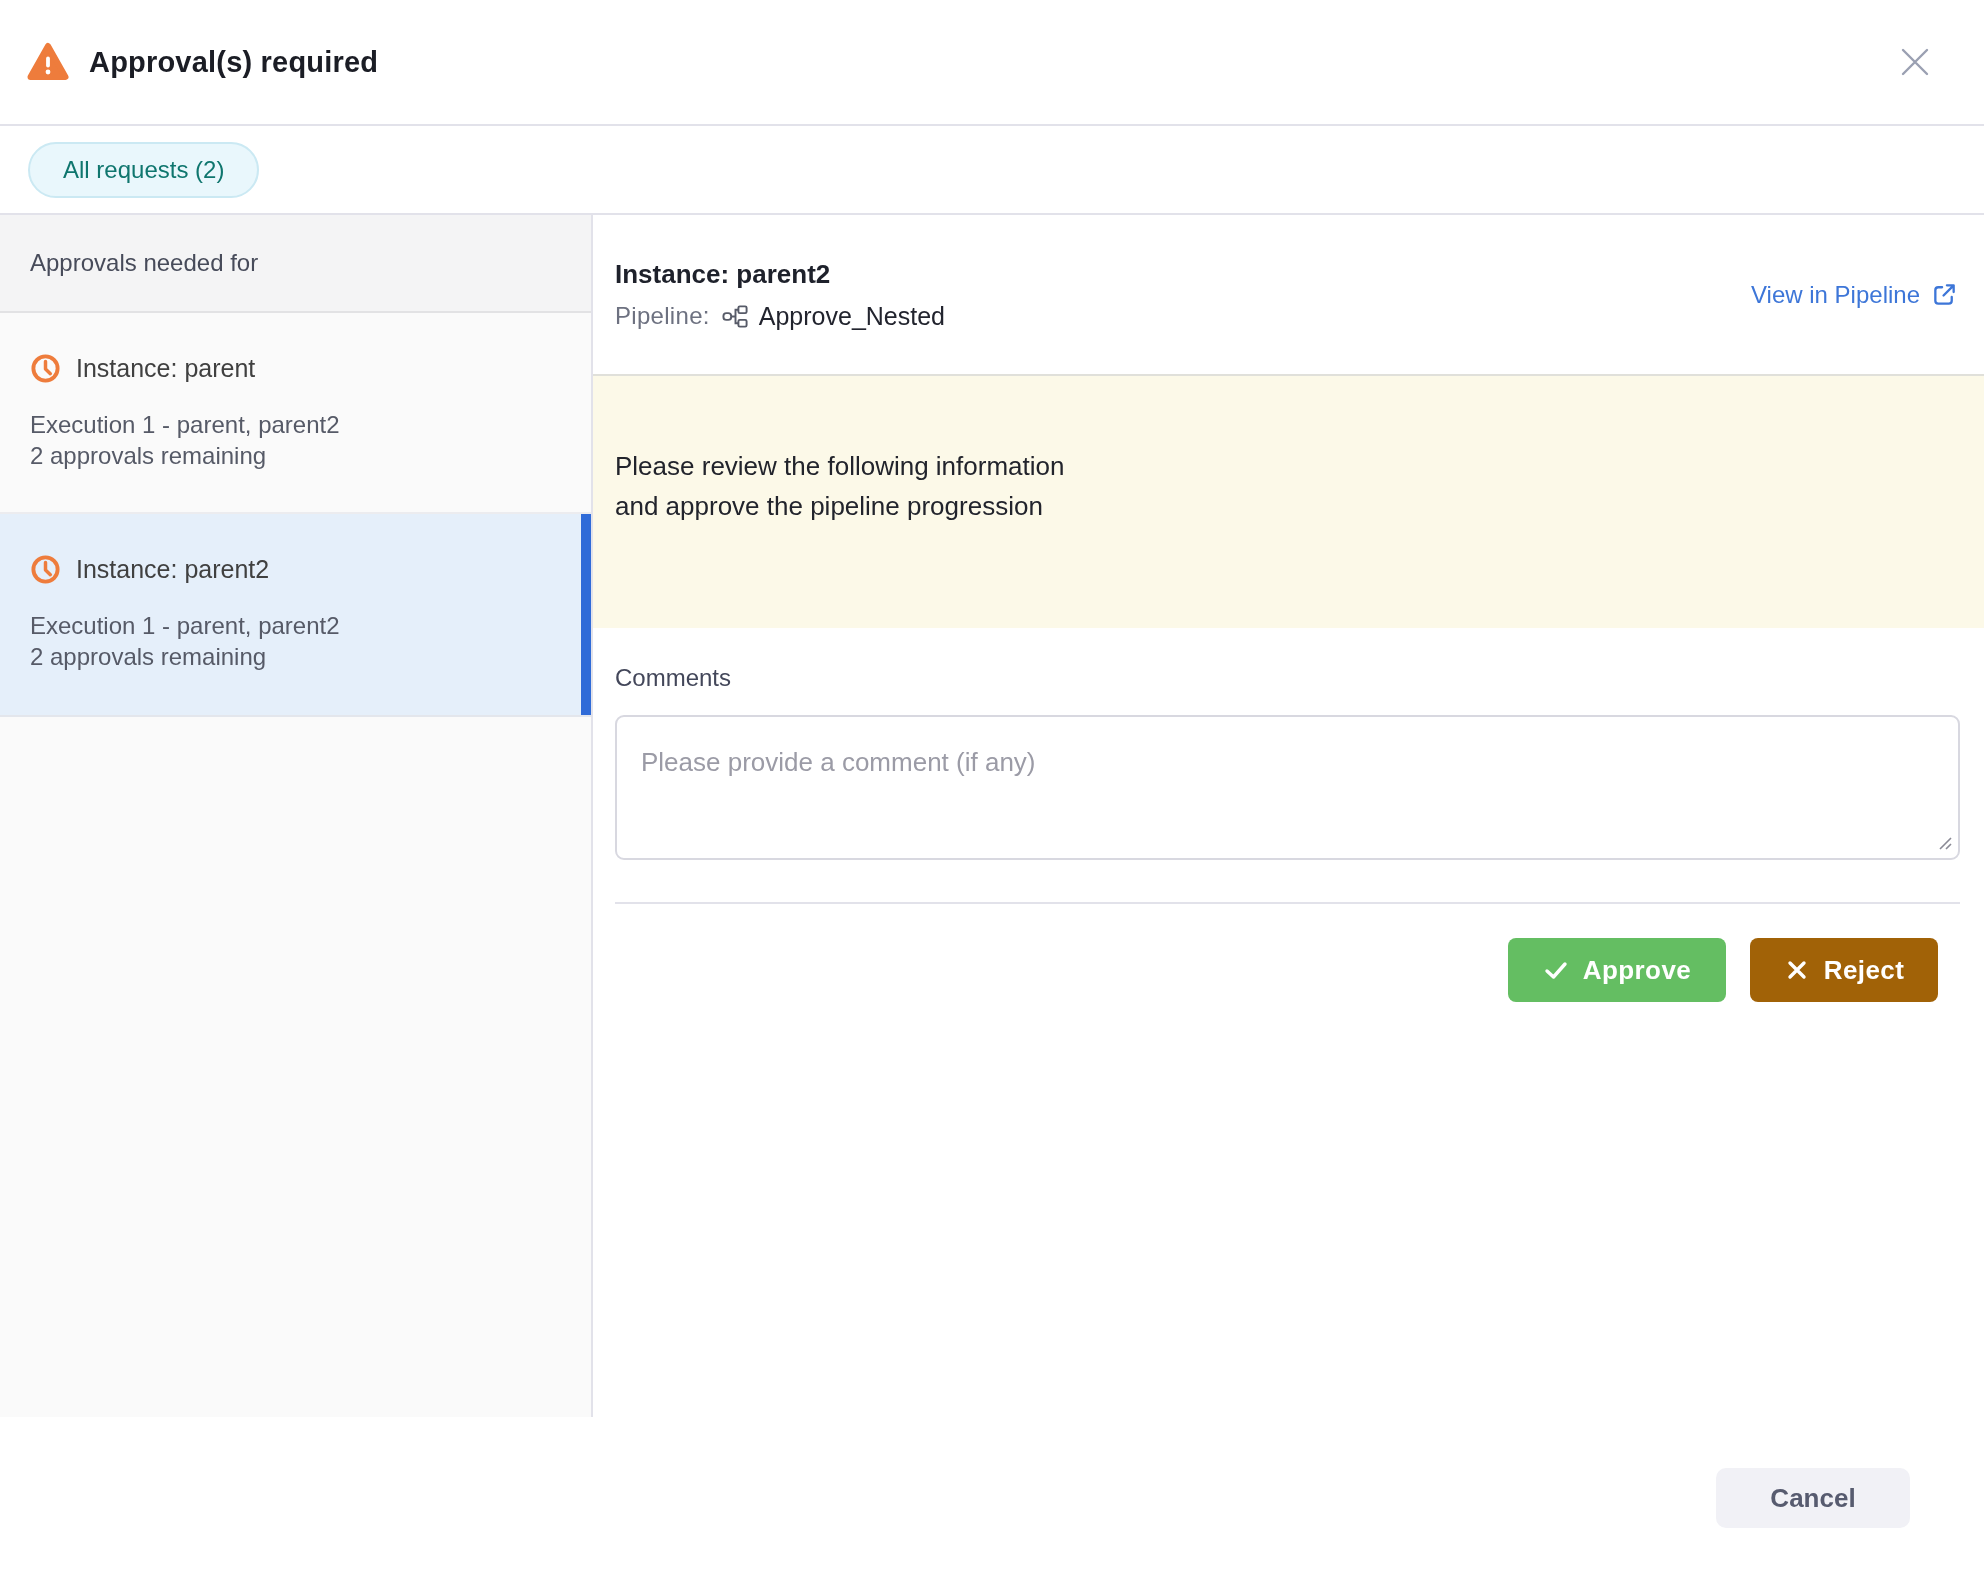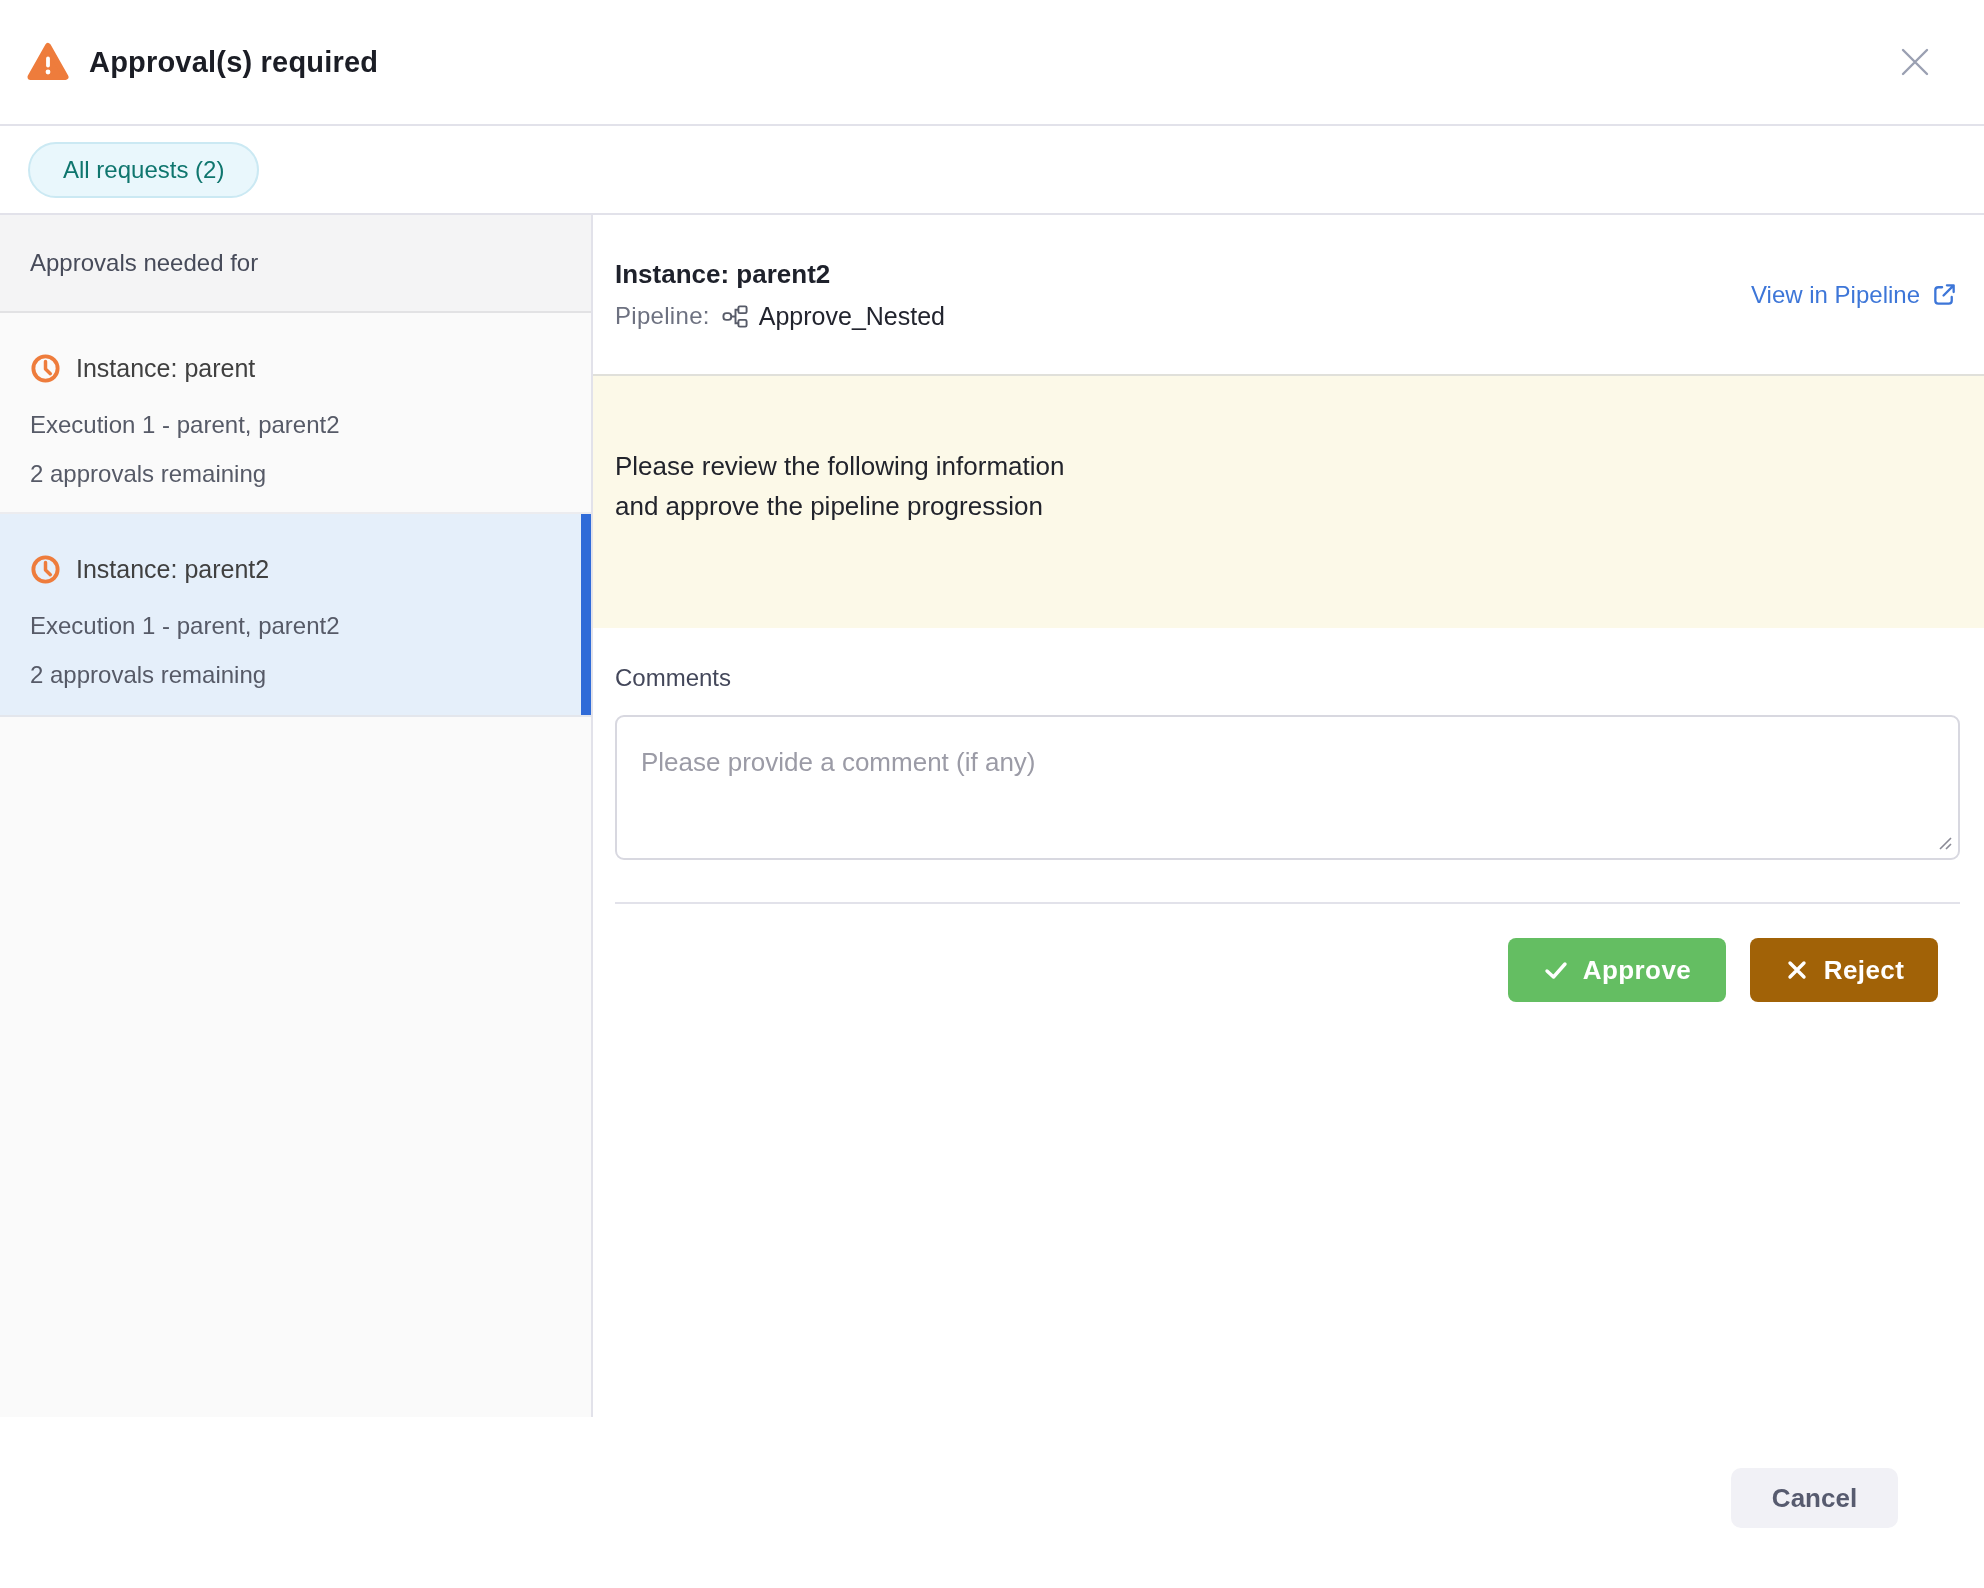--- a/index.html
+++ b/index.html
@@ -77,21 +77,21 @@
     border-bottom: 2px solid #e3e6ec;
   }
   .approval-item.selected .sel-bar {
     position: absolute; top: 0; bottom: 0; right: 0; width: 10px;
     background: #2f6bd8;
   }
   .item-title-row { display: flex; align-items: center; gap: 15px; }
   .clock-icon { width: 31px; height: 31px; flex: 0 0 31px; }
   .item-title { font-size: 25px; color: #404040; }
   .item-sub { font-size: 24px; color: #565a67; margin-top: 27px; }
-  .item-sub + .item-sub { margin-top: 21px; }
+  .item-sub + .item-sub { margin-top: 3px; }
 
   
   .main { flex: 1 1 auto; display: flex; flex-direction: column; background: #fff; }
   .main-header {
     height: 159px; flex: 0 0 159px;
     display: flex; align-items: center; justify-content: space-between;
     padding: 0 26px 0 22px;
   }
   .instance-title { font-size: 26px; font-weight: 700; color: #1e212b; }
   .pipeline-row { margin-top: 12px; display: flex; align-items: center; gap: 10px; }
@@ -137,22 +137,22 @@
     display: inline-flex; align-items: center; justify-content: center; gap: 14px;
     cursor: pointer; letter-spacing: 0.4px;
   }
   .btn-approve { background: #64be62; width: 218px; }
   .btn-reject  { background: #a16207; width: 188px; justify-content: center; }
   .btn-icon { width: 26px; height: 26px; }
 
   
   .modal-footer { flex: 1 1 auto; position: relative; background: #fff; }
   .cancel-btn {
-    position: absolute; right: 86px; top: 51px;
-    width: 167px; height: 60px;
+    position: absolute; right: 74px; top: 51px;
+    width: 194px; height: 60px;
     background: #f1f1f6; border: none; border-radius: 10px;
     font-size: 26px; font-weight: 700; color: #575b6f;
     font-family: "Liberation Sans", sans-serif;
     cursor: pointer;
   }
 </style>
 </head>
 <body>
 
 <div class="page">

